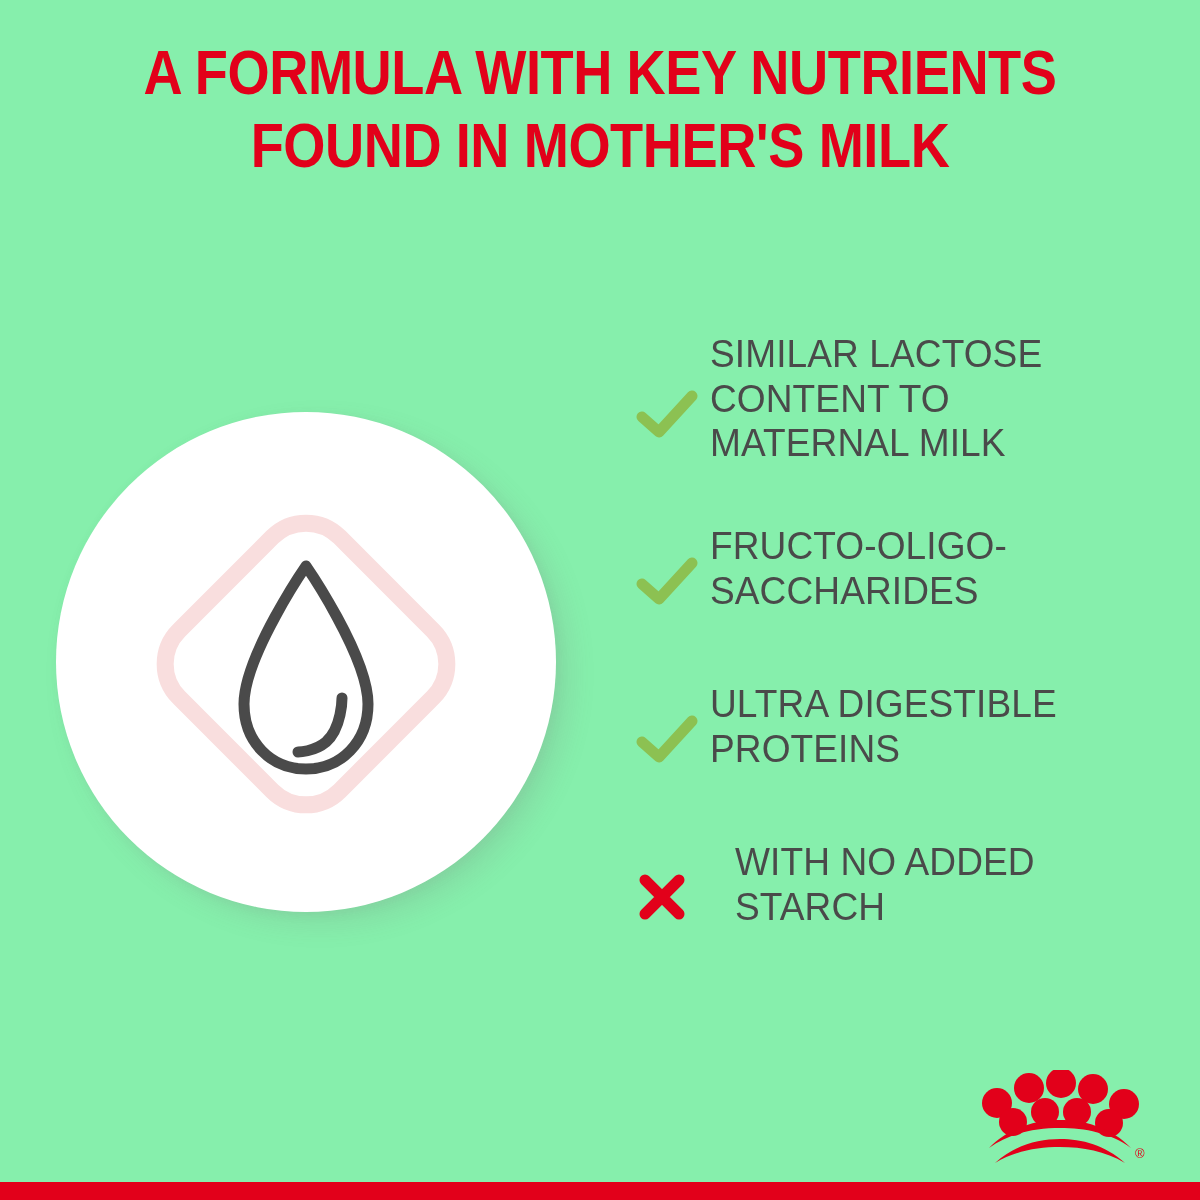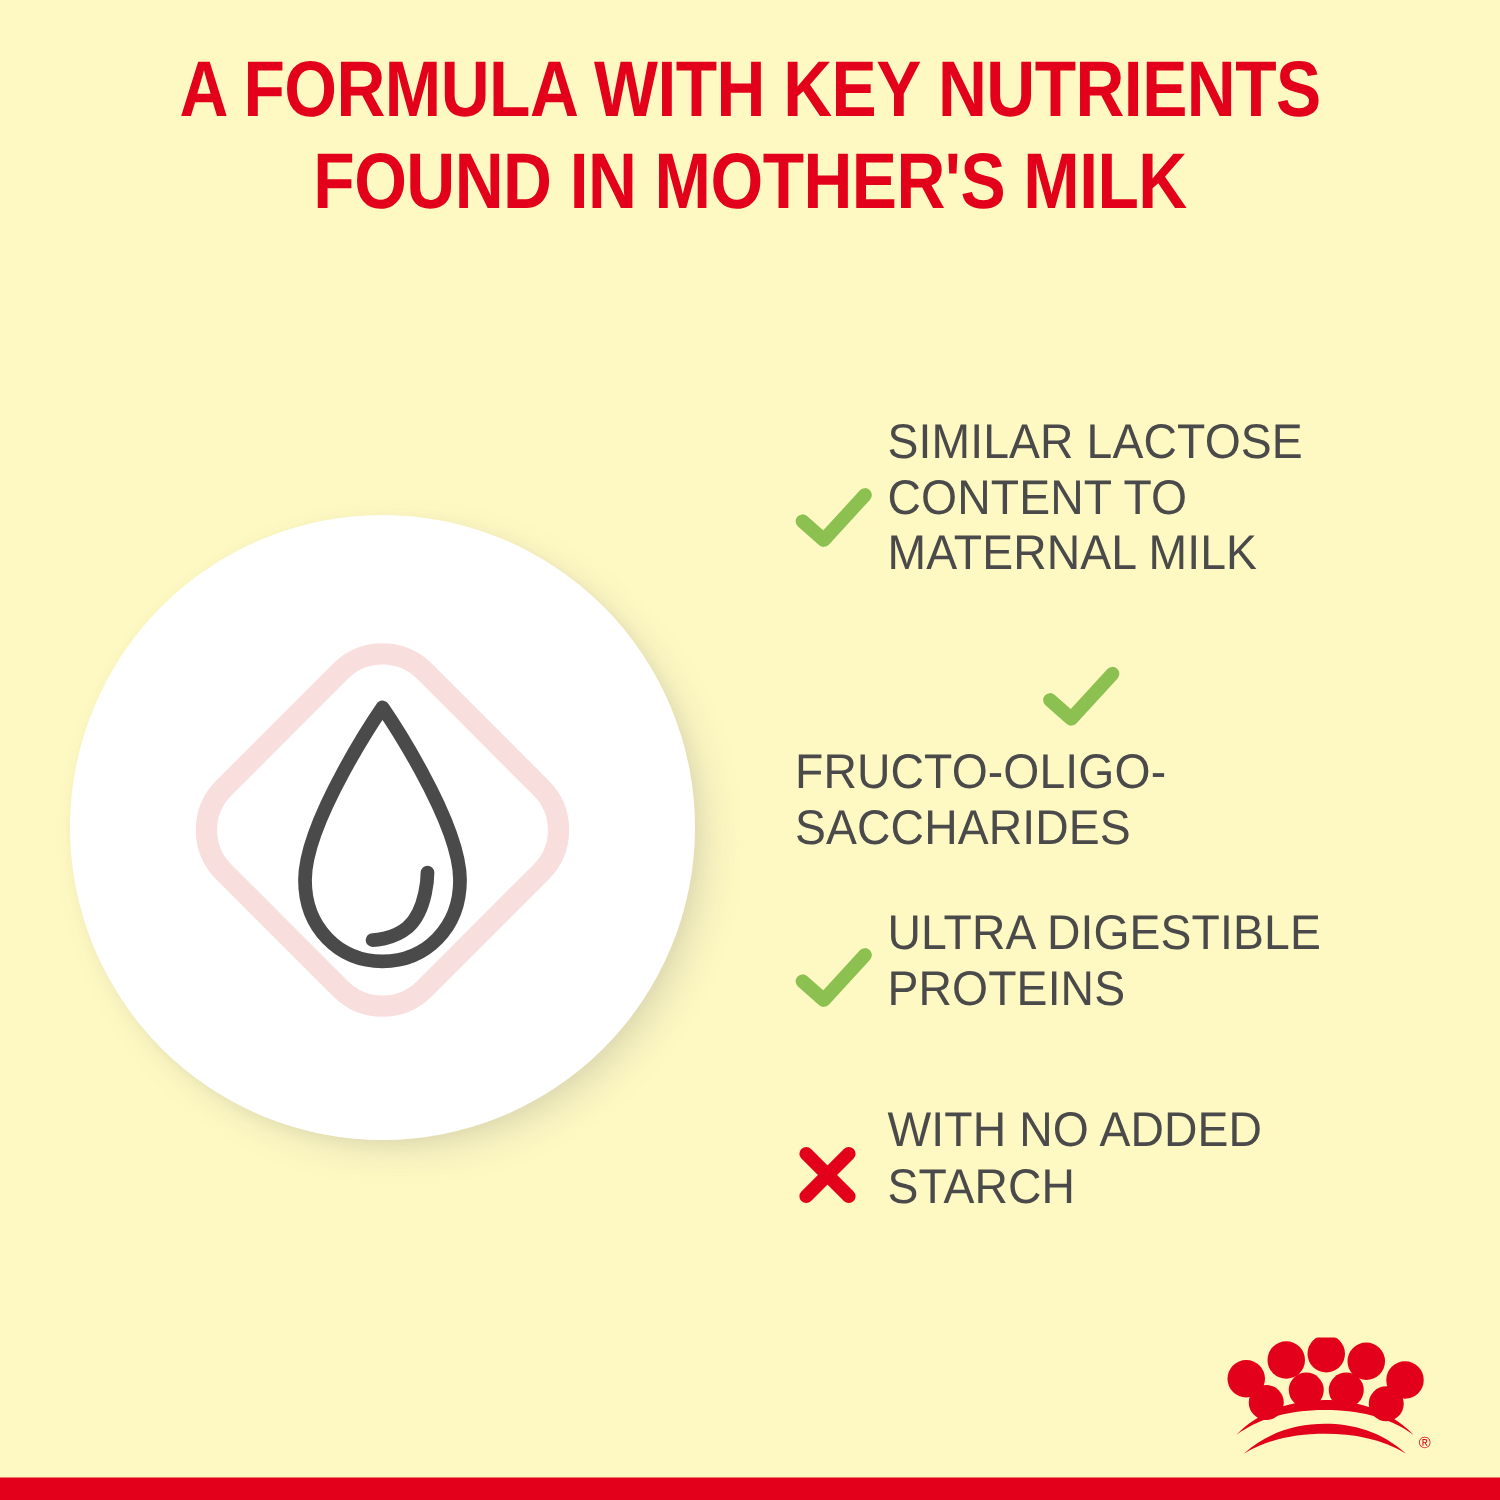--- a/index.html
+++ b/index.html
@@ -10,21 +10,21 @@
     height: 1200px;
     background: #ffffff;
     font-family: "Liberation Sans", sans-serif;
     overflow: hidden;
   }
 
   #canvas {
     position: relative;
     width: 1200px;
     height: 1200px;
-    background: #fef9c3;
+    background: #86efac;
   }
 
   
   .headline {
     position: absolute;
     left: 0;
     top: 36px;
     width: 1200px;
     text-align: center;
     color: #E2001A;
@@ -114,23 +114,23 @@
     font-weight: normal;
     letter-spacing: 0.1px;
     padding-top: 2px;
     transform: scaleX(0.95);
     transform-origin: left top;
     white-space: pre-line;
   }
 
   
   .bullet.b1 { min-height: 170px; margin-bottom: 22px; }
-  .bullet.b2 { min-height: 120px; margin-bottom: 38px; flex-direction: column; }
+  .bullet.b2 { min-height: 120px; margin-bottom: 38px; }
   .bullet.b3 { min-height: 120px; margin-bottom: 38px; }
-  .bullet.b4 { min-height: 120px; margin-bottom: 0; }
+  .bullet.b4 { min-height: 120px; margin-bottom: 0; gap: 25px; }
 
   
   .logo {
     position: absolute;
     left: 975px;
     top: 1070px;
     width: 170px;
     height: 100px;
   }
   .logo svg { display: block; width: 100%; height: 100%; }

